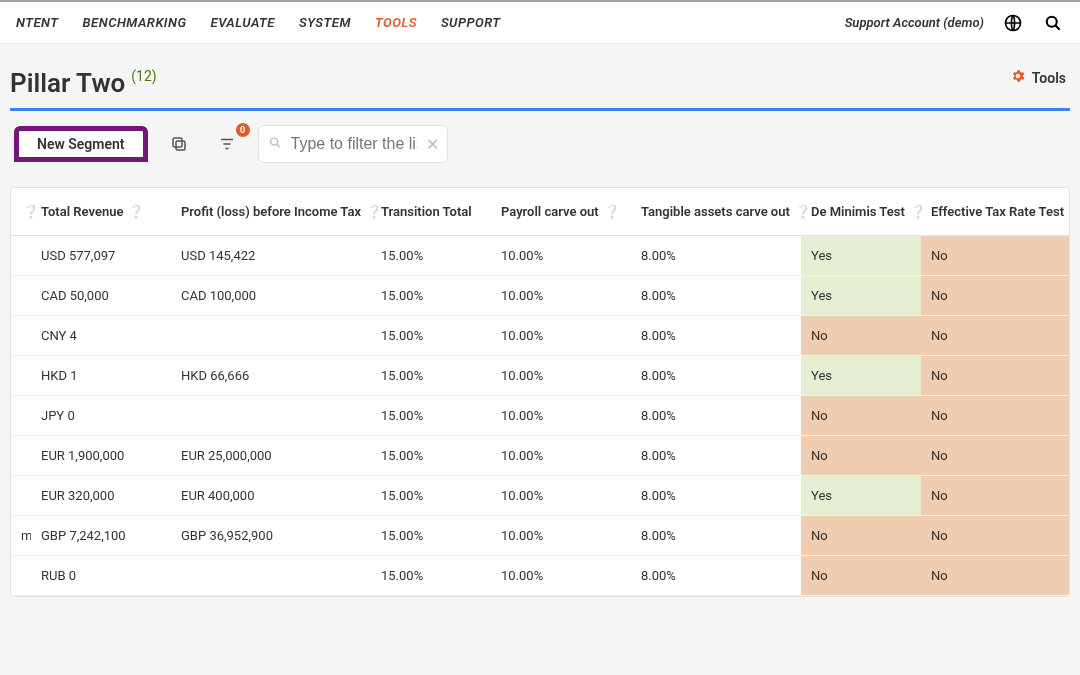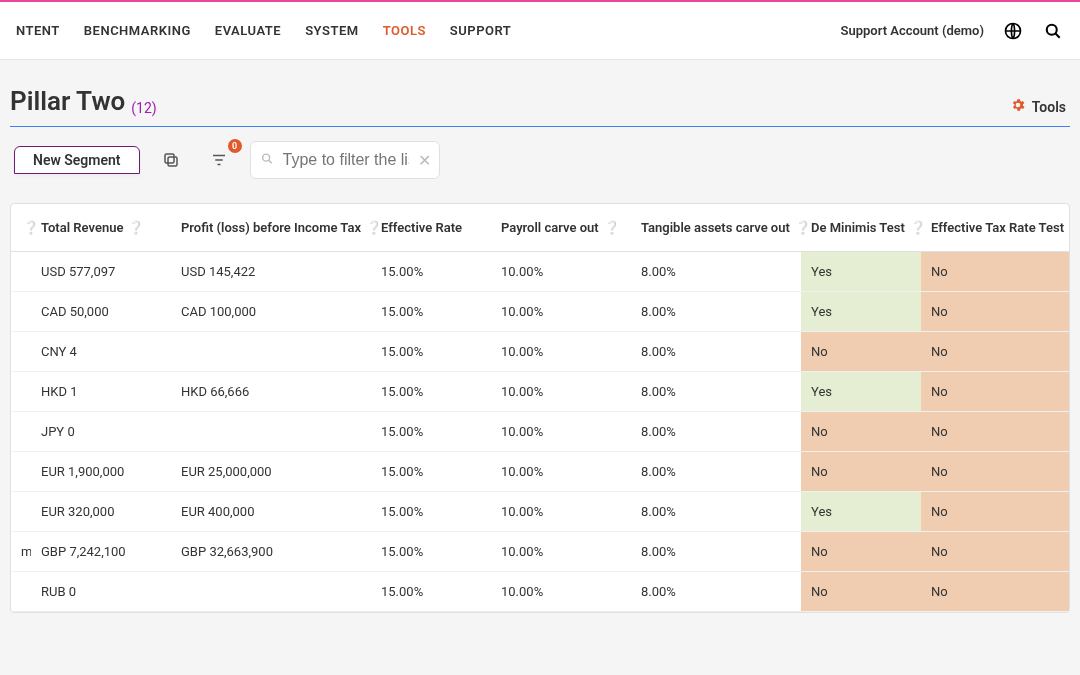--- a/index.html
+++ b/index.html
@@ -1,30 +1,30 @@
 <!DOCTYPE html>
 <html><head>
 <meta charset="utf-8">
 <style>
   * { box-sizing: border-box; margin: 0; padding: 0; }
   body { font-family: -apple-system, BlinkMacSystemFont, "Segoe UI", Roboto, Helvetica, Arial, sans-serif; background: #f5f5f5; color: #333; width: 1080px; overflow: hidden; }
-  .topbar { background: #fff; border-bottom: 1px solid #e5e5e5; display: flex; align-items: center; padding: 0 16px; height: 60px; border-top: 2px solid #ec4899;}
+  .topbar { background: #fff; border-bottom: 1px solid #e5e5e5; display: flex; align-items: center; padding: 0 16px; height: 44px; border-top: 2px solid #a3a3a3; font-style: italic;}
   .nav { display: flex; gap: 24px; }
   .nav a { font-size: 13px; font-weight: 600; letter-spacing: .5px; color: #333; text-decoration: none; cursor: pointer; }
   .nav a.active { color: #e05a2b; }
   .topbar-right { margin-left: auto; display: flex; align-items: center; gap: 18px; font-size: 13px; font-weight: 600; justify-content: center; }
   .icon-btn { width: 22px; height: 22px; display: inline-flex; align-items: center; justify-content: center; cursor: pointer; }
   .page { padding: 0 10px; }
-  .page-head { display:flex; align-items:flex-end; padding: 24px 0 10px 0; border-bottom: 1px solid #3b82f6;}
+  .page-head { display:flex; align-items:flex-start; padding: 24px 0 10px 0; border-bottom: 3px solid #3b82f6;}
   .page-title { font-size: 26px; font-weight: 600;}
-  .page-count { font-size: 14px; color: #a21caf; margin-left: 6px; margin-top: 16px;}
+  .page-count { font-size: 14px; color: #4d7c0f; margin-left: 6px;}
   .page-tools { margin-left:auto; display:flex; align-items:center; gap:6px; font-size:14px; font-weight:600; cursor:pointer; margin-right:4px;}
   .gear { color:#e05a2b; }
   .controls-row { display:flex; align-items:center; gap:14px; padding: 14px 0 24px 4px;}
-  .tab { background:#fff; border:1px solid #701a75; border-radius:6px 6px 0 0; padding:5px 18px; font-weight:600; font-size:14px; box-shadow:0 2px 4px rgba(0,0,0,0.04); cursor:pointer;}
+  .tab { background:#fff; border:5px solid #701a75; border-radius:6px 6px 0 0; padding:5px 18px; font-weight:600; font-size:14px; box-shadow:0 2px 4px rgba(0,0,0,0.04); cursor:pointer;}
   .tool-icon { width:34px; height:34px; display:inline-flex; align-items:center; justify-content:center; border-radius:4px; cursor:pointer; color:#555;}
   .filter-wrap{position:relative;}
   .badge{ position:absolute; top:-4px; right:-6px; background:#e05a2b; color:#fff; border-radius:8px; font-size:9px; min-width:14px; height:14px; display:flex; align-items:center; justify-content:center; font-weight:600;}
   .search-box{ position:relative; }
   .search-box input{ border:1px solid #e0e0e0; border-radius:6px; padding:9px 30px 9px 32px; font-size:16px; width:190px; outline:none;}
   .search-box .s-icon{ position:absolute; left:10px; top:50%; transform:translateY(-50%); color:#bbb;}
   .search-box .clear-icon{ position:absolute; right:8px; top:50%; transform:translateY(-50%); color:#bbb; font-size:16px; cursor:pointer;}
   .table-wrap{ background:#fff; border:1px solid #e0e0e0; border-radius:4px; overflow:hidden;}
   table{ border-collapse:collapse; width:100%; table-layout:fixed;}
   th{ text-align:left; font-size:13px; font-weight:600; padding:16px 10px; border-bottom:1px solid #e0e0e0; white-space:nowrap;}
@@ -120,21 +120,21 @@
           <col class="col-payroll">
           <col class="col-tang">
           <col class="col-demin">
           <col class="col-etr">
       </colgroup>
       <thead>
         <tr>
           <th><span class="help">❔</span></th>
           <th><span>Total Revenue</span> <span class="help">❔</span></th>
           <th><span>Profit (loss) before Income Tax</span> <span class="help">❔</span></th>
-          <th><span>Effective Rate</span></th>
+          <th><span>Transition Total</span></th>
           <th><span>Payroll carve out</span> <span class="help">❔</span></th>
           <th><span>Tangible assets carve out</span> <span class="help">❔</span></th>
           <th><span>De Minimis Test</span> <span class="help">❔</span></th>
           <th><span>Effective Tax Rate Test</span> <span class="help">❔</span></th>
 
         </tr>
       </thead>
       <tbody>
           <tr>
             <td></td>
@@ -202,21 +202,21 @@
             <td>EUR 400,000</td>
             <td>15.00%</td>
             <td>10.00%</td>
             <td>8.00%</td>
             <td class="cell-yes">Yes</td>
             <td class="cell-no">No</td>
           </tr>
           <tr>
             <td>m</td>
             <td>GBP 7,242,100</td>
-            <td>GBP 32,663,900</td>
+            <td>GBP 36,952,900</td>
             <td>15.00%</td>
             <td>10.00%</td>
             <td>8.00%</td>
             <td class="cell-no">No</td>
             <td class="cell-no">No</td>
           </tr>
           <tr>
             <td></td>
             <td>RUB 0</td>
             <td></td>

